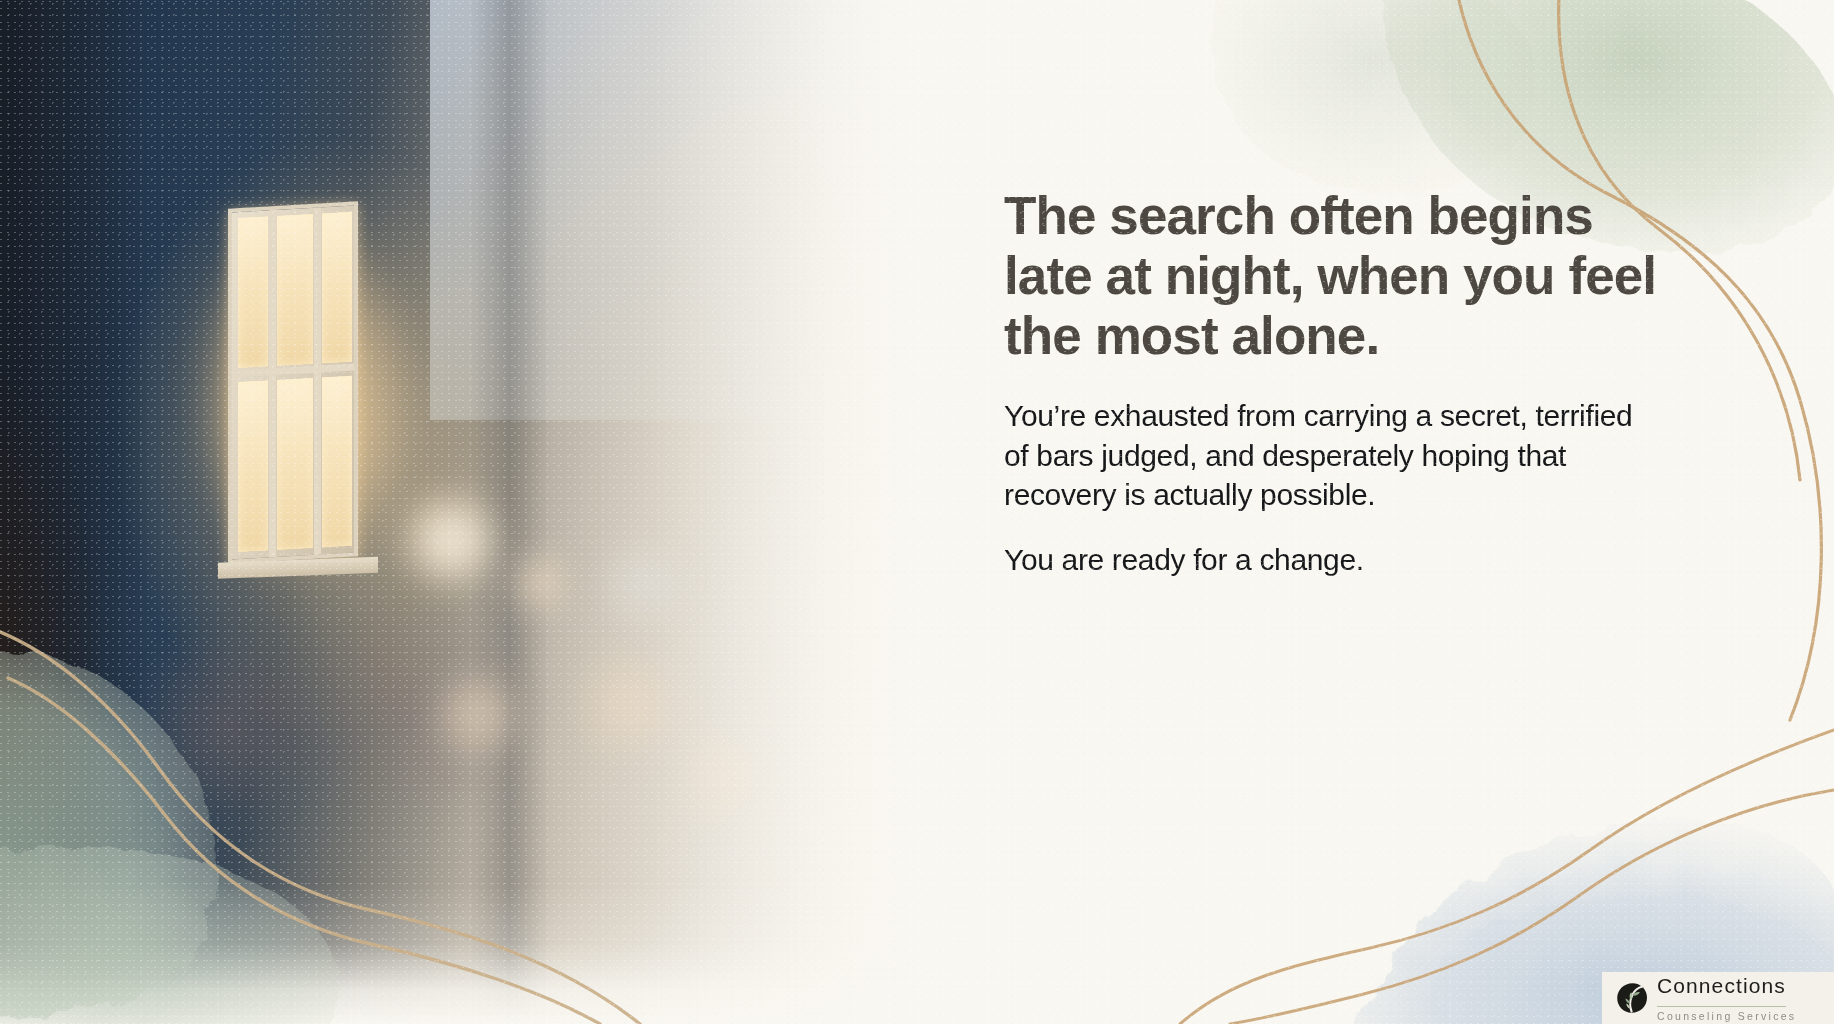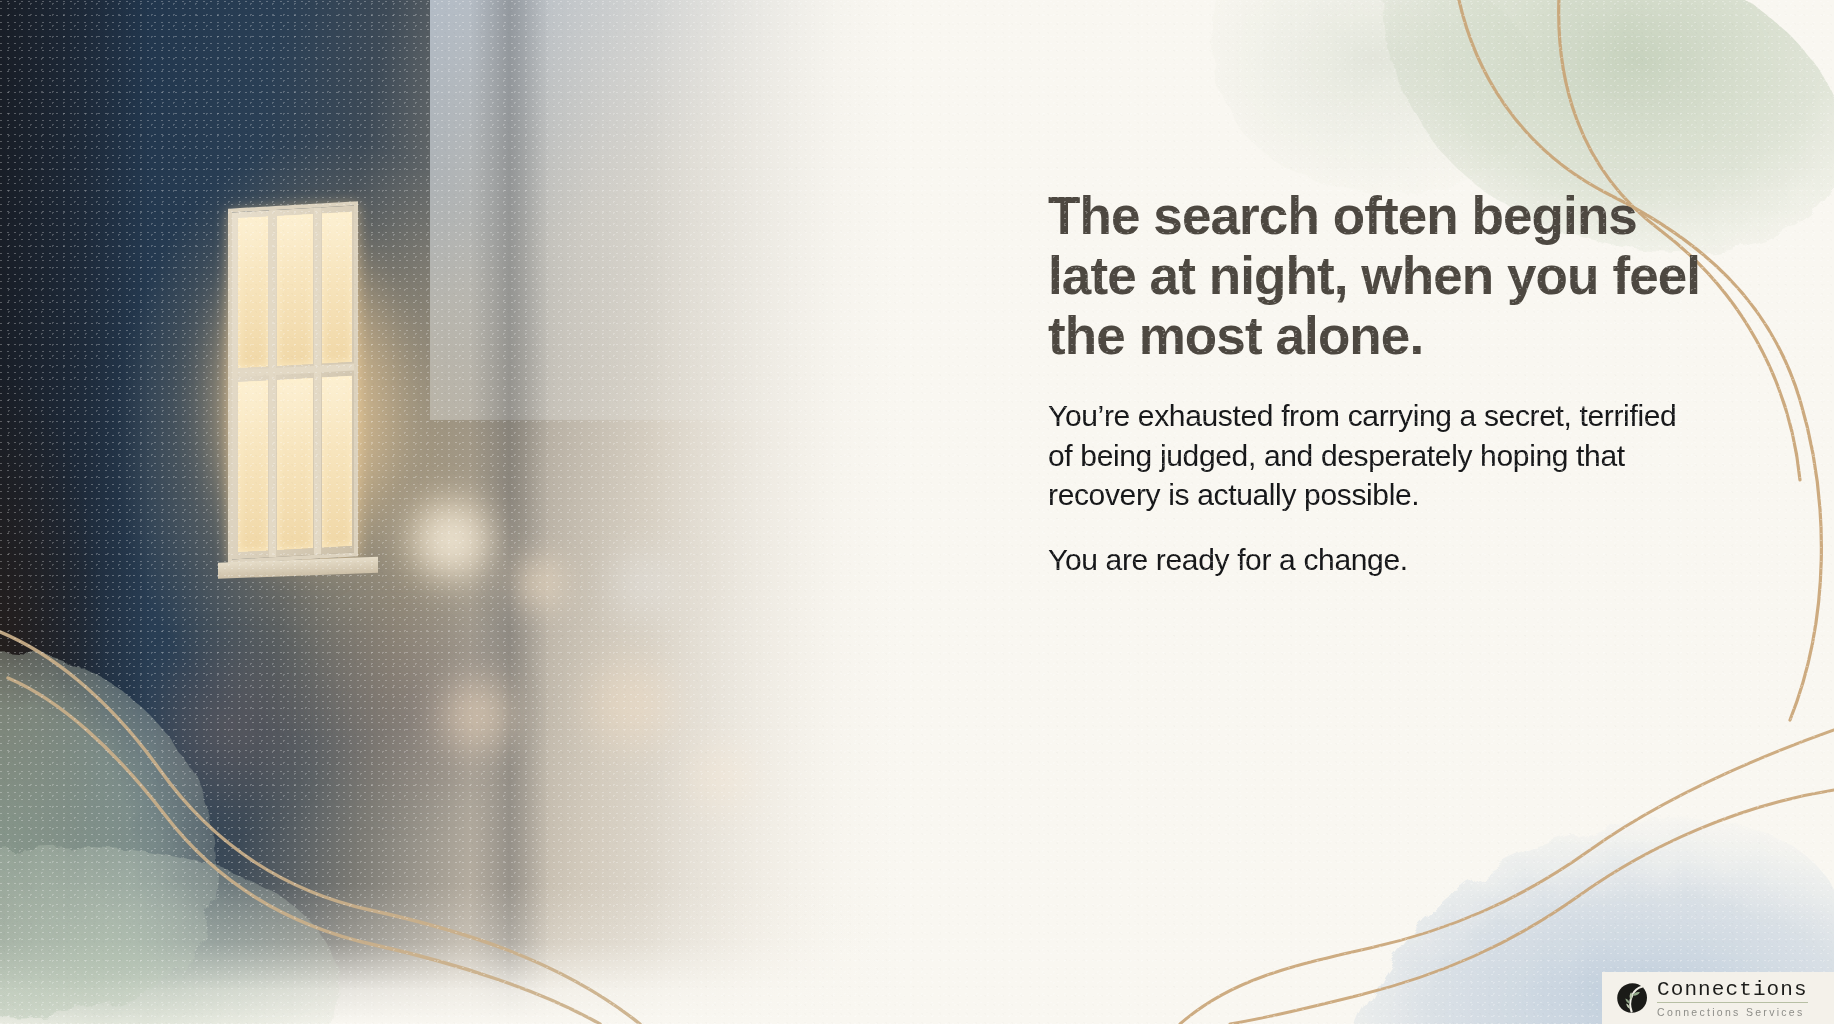--- a/index.html
+++ b/index.html
@@ -144,21 +144,21 @@
   
   .blob { position:absolute; pointer-events:none; }
   .blob svg { display:block; }
 
   
   .curves { position:absolute; inset:0; pointer-events:none; z-index:30; }
 
   
   .text-block {
     position:absolute;
-    left:1048px; top:186px;
+    left:1004px; top:186px;
     width:660px;
     z-index:35;
   }
   .headline {
     font-family:"Liberation Sans", sans-serif;
     font-weight:700;
     font-size:53px;
     line-height:1.13;
     letter-spacing:-.9px;
     color:#4d4841;
@@ -188,25 +188,25 @@
     z-index:60;
   }
   .logo-mark {
     width:32px; height:32px;
     flex:0 0 32px;
     margin-right:9px;
     position:relative;
   }
   .logo-words { display:flex; flex-direction:column; line-height:1; }
   .logo-title {
-    font-family:Liberation Mono, monospace;
+    font-family:Liberation Sans, sans-serif;
     font-size:21px;
     letter-spacing:1.1px;
     color:#1d1d1b;
-    padding-bottom:2px;
+    padding-bottom:10px;
     border-bottom:1.5px solid #b7bfa4;
     width:fit-content;
   }
   .logo-sub {
     font-family:"Liberation Sans", sans-serif;
     font-size:10.5px;
     letter-spacing:2.3px;
     color:#8d8d88;
     margin-top:4px;
   }
@@ -350,35 +350,35 @@
     </g>
     <g fill="none" stroke="#cbb08a" stroke-width="3.4" stroke-linecap="round" opacity=".92">
 
       <path d="M-10,628 C50,650 110,700 160,770 C210,840 280,890 370,910 C460,930 560,960 640,1024"></path>
       <path d="M8,678 C60,700 115,750 165,815 C215,880 285,925 375,945 C455,963 540,990 600,1024"></path>
     </g>
   </svg>
 
   <div class="text-block">
     <h1 class="headline">The search often begins late at night, when you feel the most alone.</h1>
-    <p class="para">You’re exhausted from carrying a secret, terrified of being judged, and desperately hoping that recovery is actually possible.</p>
+    <p class="para">You’re exhausted from carrying a secret, terrified of bars judged, and desperately hoping that recovery is actually possible.</p>
     <p class="para">You are ready for a change.</p>
   </div>
 
   <div class="logo-box">
     <div class="logo-mark">
       <svg width="32" height="32" viewBox="0 0 32 32">
         <path d="M16.5,1.2 C24.6,1.2 31,7.4 31,15.6 C31,24.6 24.2,30.8 15.6,30.8 C7.4,30.8 1.2,24.2 1.2,16.1 C1.2,7.6 8.1,1.2 16.5,1.2 Z" fill="#1b1b18"></path>
         <path d="M15.6,29.5 C13.6,24.5 13.9,18.2 16.2,13.2 C18.3,8.7 22.2,5.6 26.6,4.6" fill="none" stroke="#f2f0e8" stroke-width="2.1" stroke-linecap="round"></path>
         <path d="M16.4,12.8 C18.4,10.6 21.3,9.6 23.9,10.2 C22.6,12.7 19.6,14.1 16.9,13.6 Z" fill="#93a98a"></path>
         <path d="M14.6,17.6 C13.1,15.2 13.3,12.2 15.1,10.2 C16.7,12.4 16.6,15.6 15.1,17.7 Z" fill="#b3c3a6"></path>
         <path d="M13.6,21.8 C11.3,21.1 9.6,19.0 9.4,16.5 C11.9,17.1 13.8,19.2 14.0,21.7 Z" fill="#8fa487"></path>
         <path d="M13.5,26.4 C11.6,25.5 10.3,23.6 10.3,21.4 C12.4,22.3 13.8,24.3 13.8,26.4 Z" fill="#c2cfb4"></path>
       </svg>
     </div>
     <div class="logo-words">
       <span class="logo-title">Connections</span>
-      <span class="logo-sub">Connections Services</span>
+      <span class="logo-sub">Counseling Services</span>
     </div>
   </div>
 
   <div class="paper-texture"></div>
 </div>
 
 </body></html>

